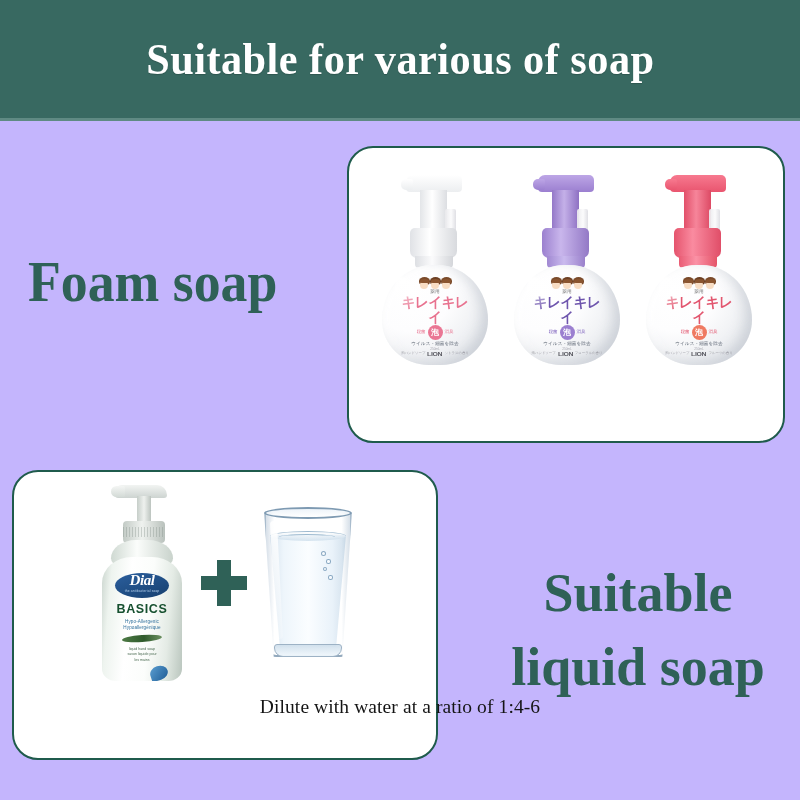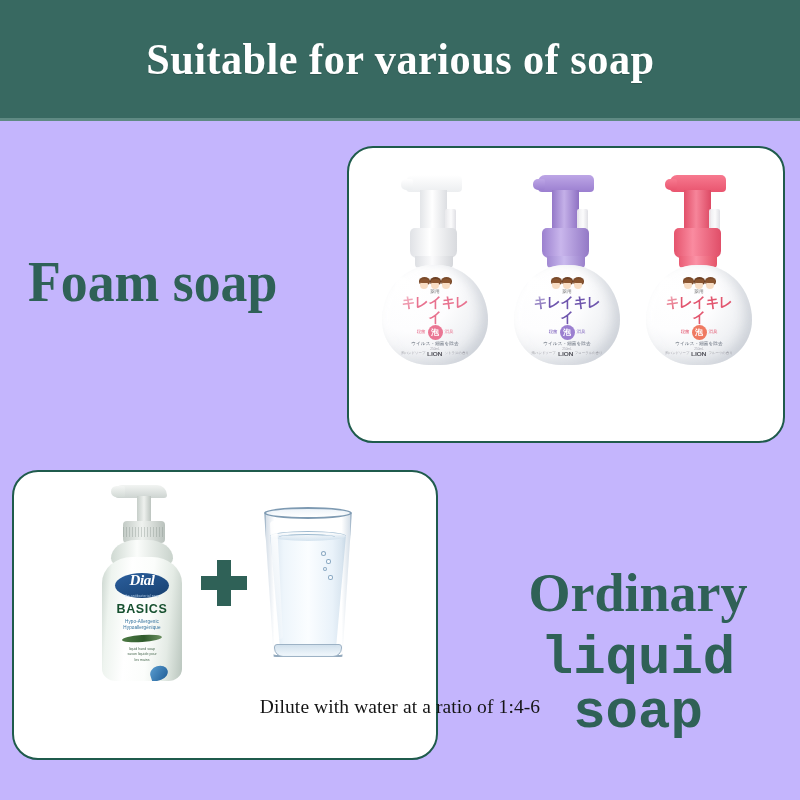--- a/index.html
+++ b/index.html
@@ -68,22 +68,21 @@
   }
   #ordinary-soap-label {
     left: 492px;
     top: 566px;
     font-size: 54px;
     text-align: center;
     width: 292px;
   }
   #ordinary-soap-label .line2 {
     display: block;
-    margin-top: 12px;
-    font-family: Liberation Mono, monospace;
+    margin-top: 20px;
   }
 
   
   .card {
     position: absolute;
     border: 2px solid #1f5b4c;
     border-radius: 26px;
     background: #ffffff;
     box-sizing: border-box;
   }
@@ -417,21 +416,21 @@
   .dial-oval {
     position: relative;
     width: 54px;
     height: 25px;
     margin: 0 auto;
     border-radius: 50%;
     background: linear-gradient(160deg,#2b5f9e,#17406f);
     display: flex;
     flex-direction: column;
     align-items: center;
-    justify-content: space-between;
+    justify-content: flex-start;
   }
   .dial-word {
     color: #ffffff;
     font-family: "Liberation Serif", serif;
     font-style: italic;
     font-weight: bold;
     font-size: 15px;
     line-height: 1;
     letter-spacing: -0.4px;
   }
@@ -788,17 +787,17 @@
       <div class="glass-highlight"></div>
       <div class="glass-base"></div>
       <div class="glass-rim"></div>
     </div>
 
   </div>
 
   <div id="liquid-caption" class="card-caption">Dilute with water at a ratio of 1:4-6</div>
 
   <div id="ordinary-soap-label" class="section-label">
-    <span>Ordinary</span>
+    <span>Suitable</span>
     <span class="line2">liquid soap</span>
   </div>
 
 </div>
 
 </body></html>

